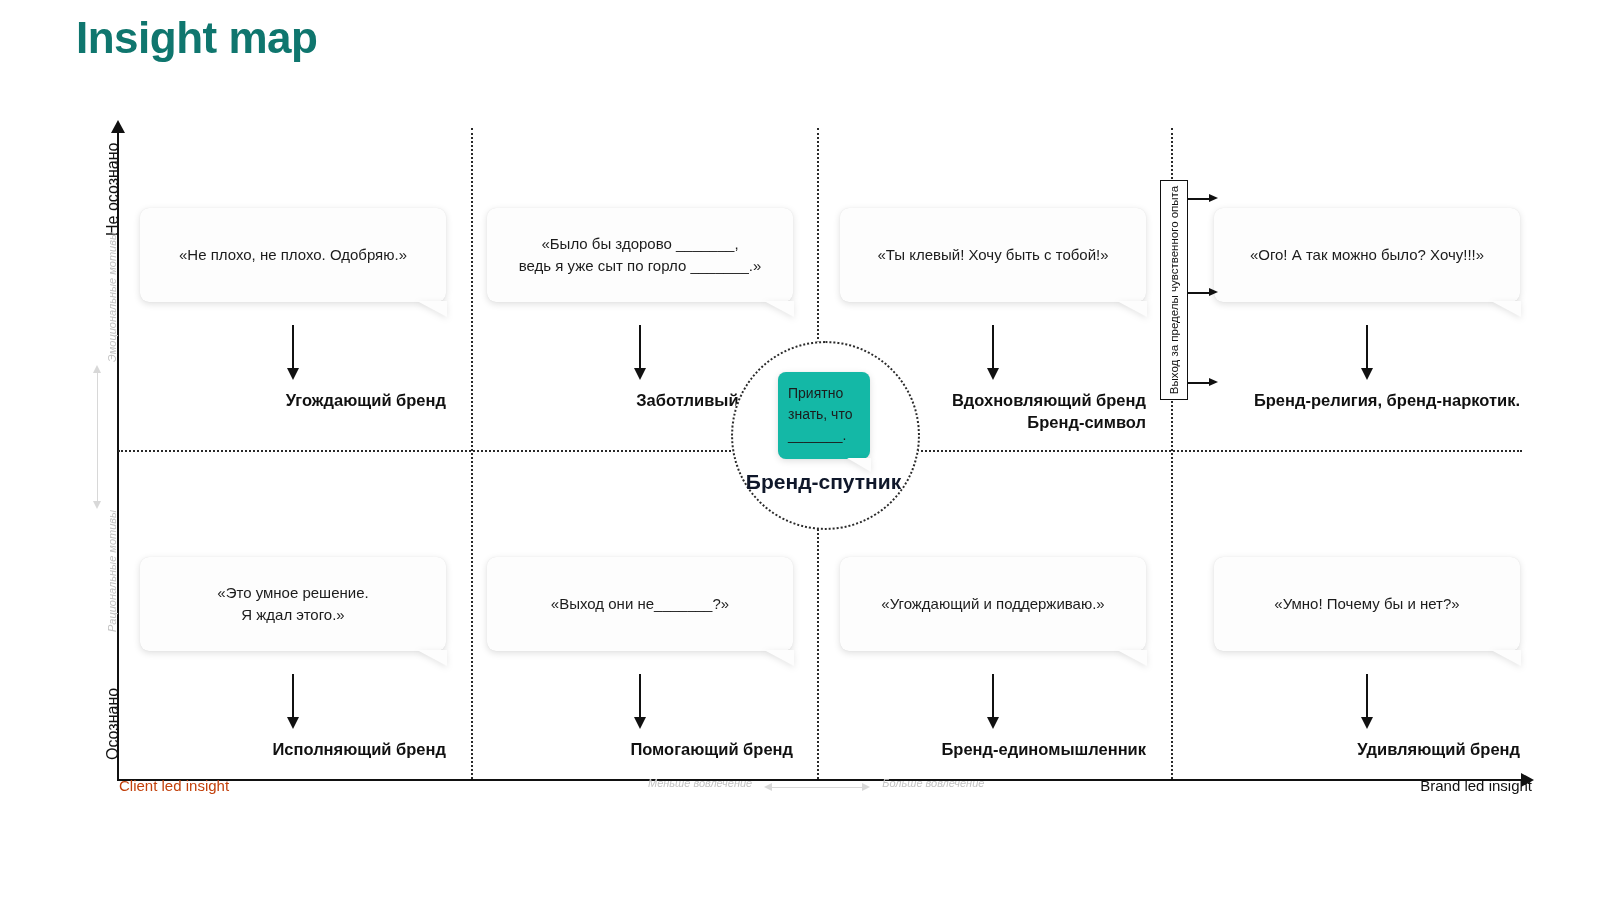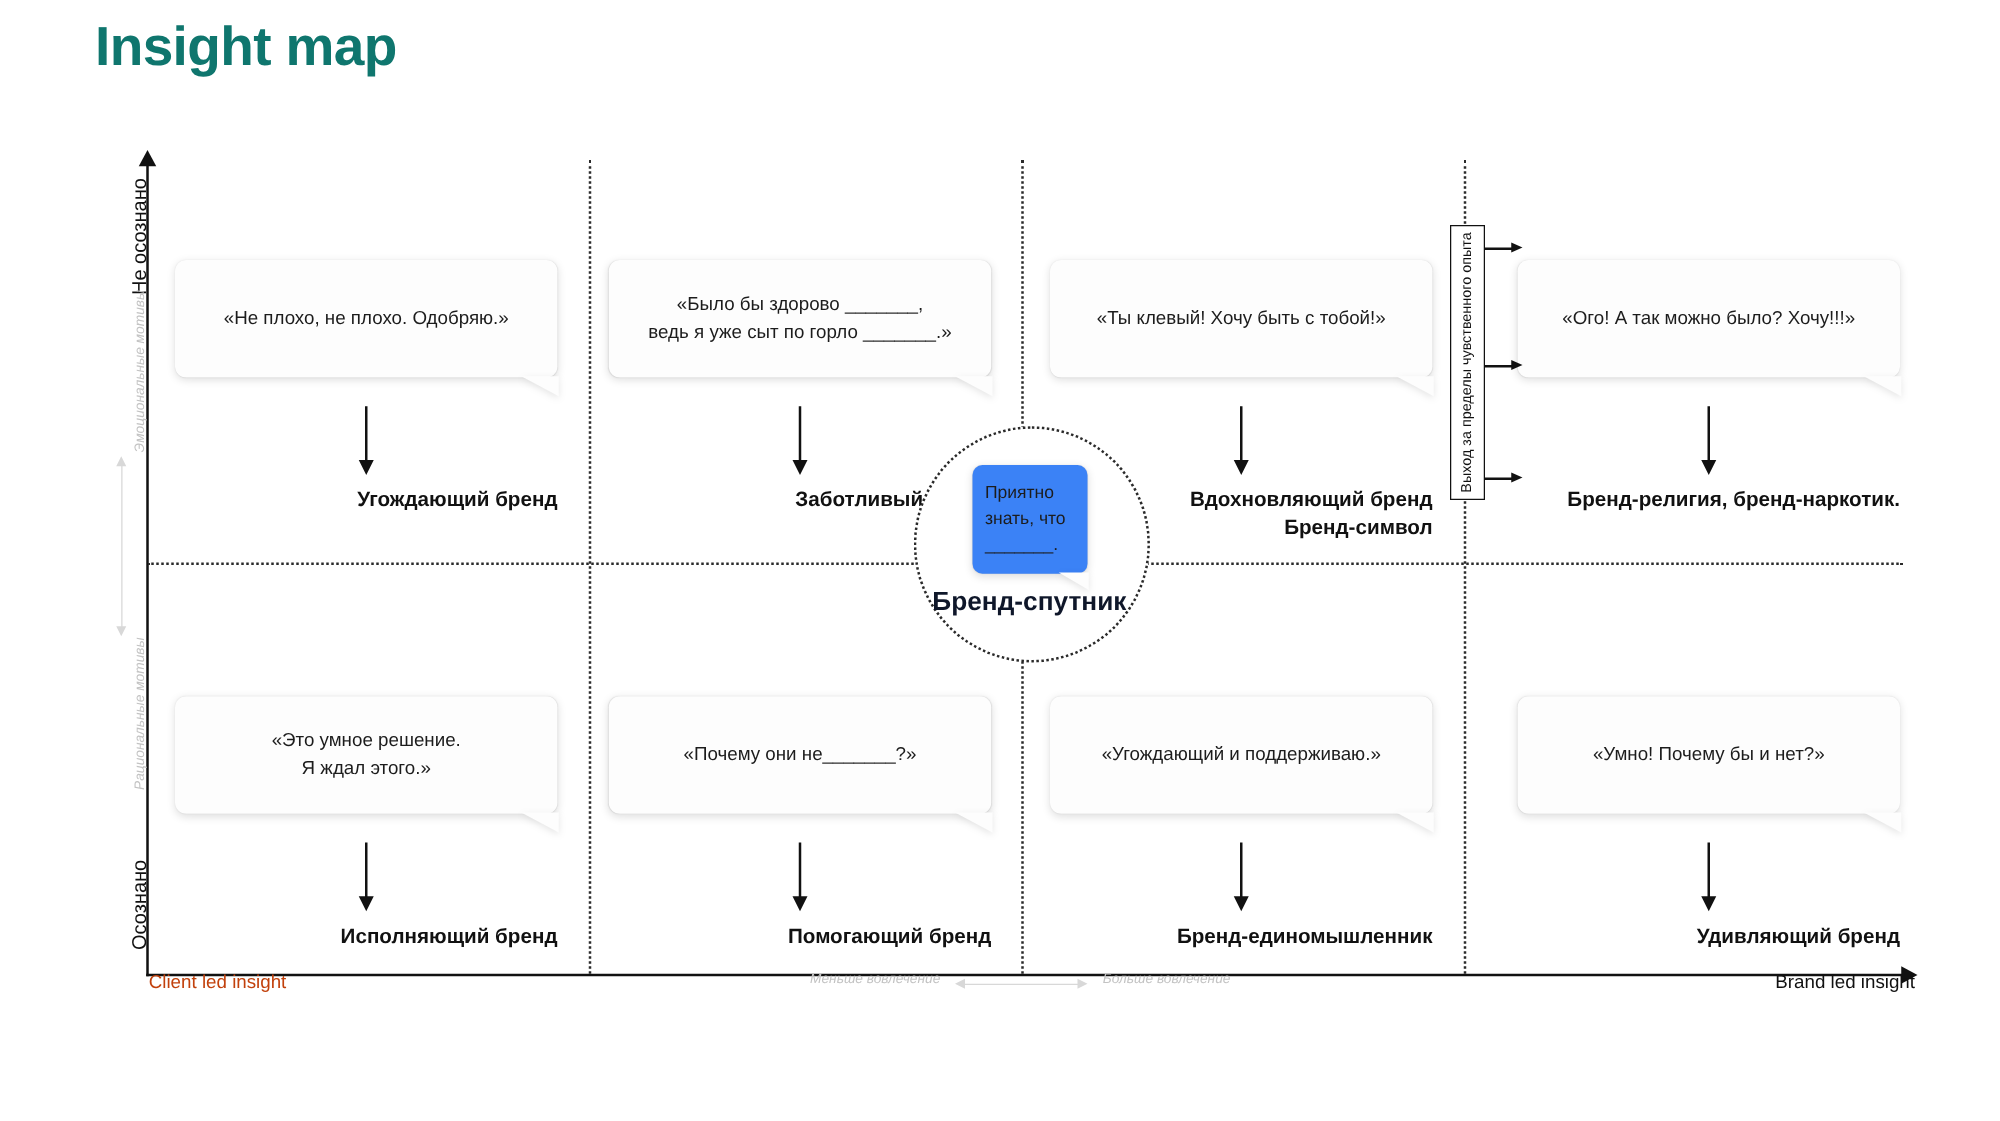--- a/index.html
+++ b/index.html
@@ -253,21 +253,21 @@
     height: 185px;
     border: 2px dotted #2a2a2a;
     border-radius: 50%;
     background: #fff;
   }
   .center-bubble {
     position: absolute;
     left: 778px;
     top: 372px;
     width: 92px;
-    background: #3b82f6;
+    background: #14b8a6;
     border-radius: 8px;
     box-shadow: 0 2px 7px rgba(0,0,0,0.13), 0 0 1px rgba(0,0,0,0.10);
     padding: 11px 10px 13px 10px;
     box-sizing: border-box;
   }
   .center-bubble:after {
     content: "";
     position: absolute;
     right: -1px;
     bottom: -13px;
@@ -401,21 +401,21 @@
     <div class="bubble">
       <div class="bubble-text">«Это умное решение.
 Я ждал этого.»</div>
     </div>
     <div class="down-arrow"></div>
     <div class="brand-label">Исполняющий бренд</div>
   </div>
 
   <div class="cell" style="left:487px; top:557px;">
     <div class="bubble">
-      <div class="bubble-text">«Почему они не_______?»</div>
+      <div class="bubble-text">«Выход они не_______?»</div>
     </div>
     <div class="down-arrow"></div>
     <div class="brand-label">Помогающий бренд</div>
   </div>
 
   <div class="cell" style="left:840px; top:557px;">
     <div class="bubble">
       <div class="bubble-text">«Угождающий и поддерживаю.»</div>
     </div>
     <div class="down-arrow"></div>

